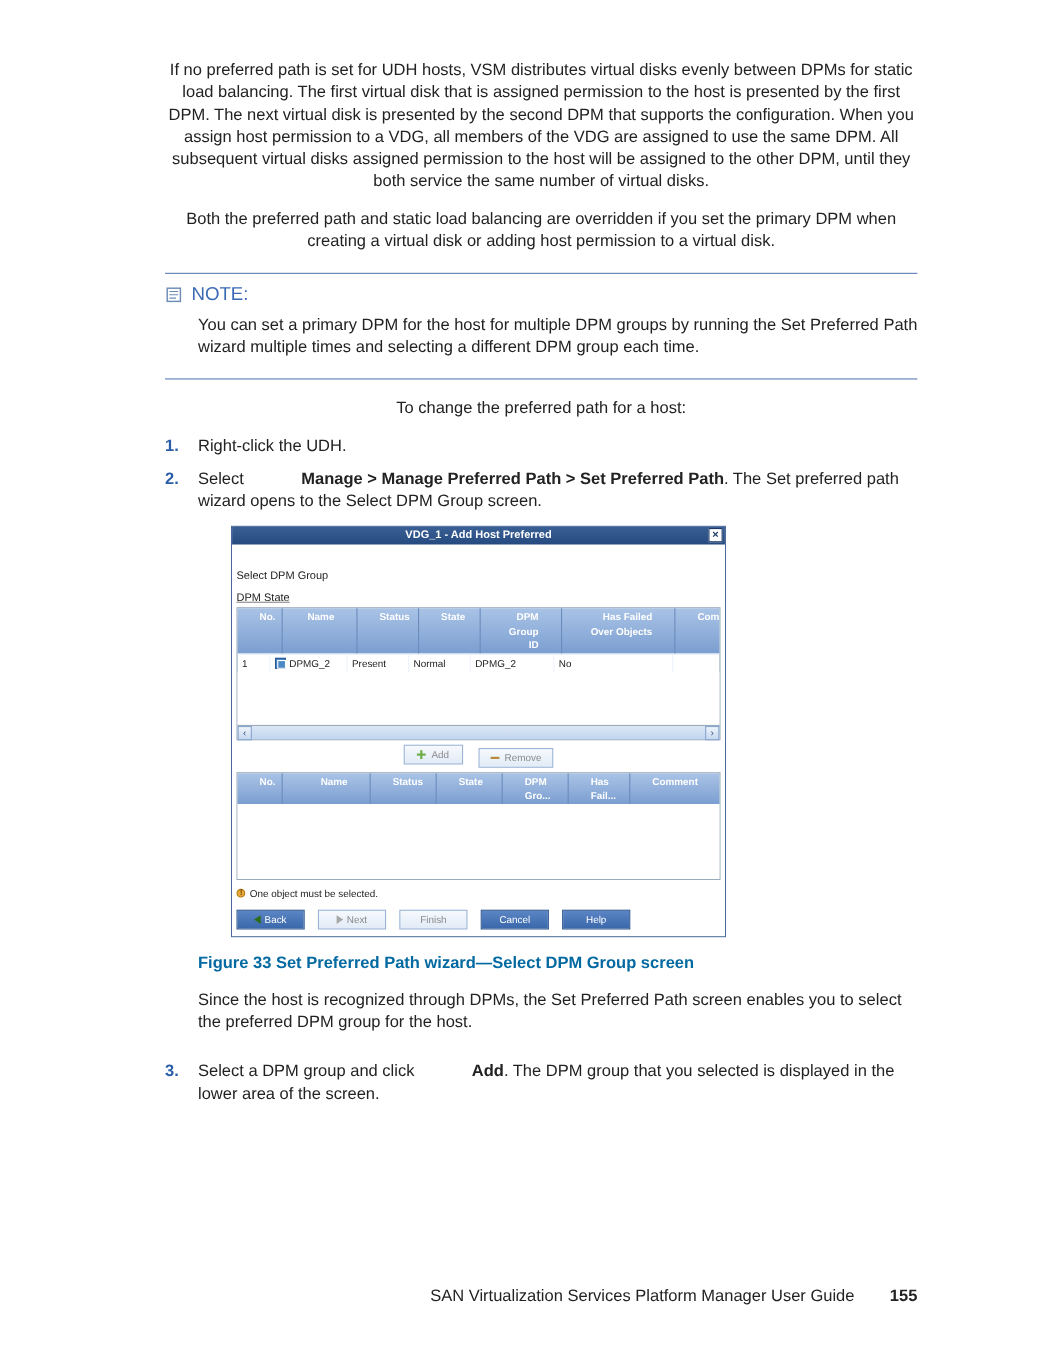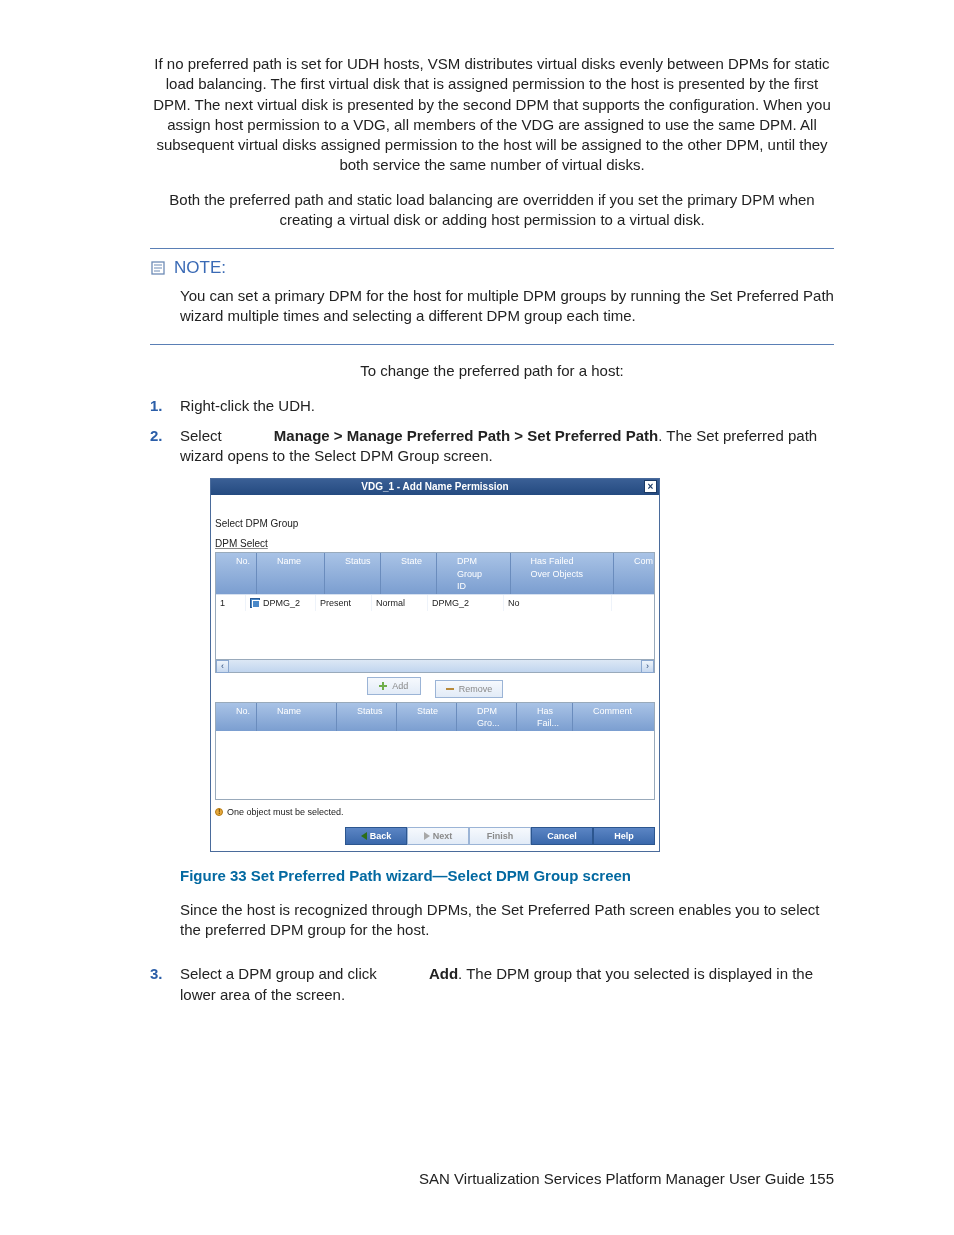--- a/index.html
+++ b/index.html
@@ -43,21 +43,21 @@
   .dlg-close {
     position:absolute; right:2px; top:1px; width:13px; height:13px;
     background:#fff; border:1px solid #1b3a66; color:#1b3a66;
     font-size:10px; line-height:11px; text-align:center; font-weight:700;
   }
   .dlg-body { background:#fff; padding:6px 4px 4px 4px; }
   .sec-label { color:#222; font-size:10px; margin:16px 0 6px 0; }
   .sub-label { font-size:10px; margin-bottom:2px; text-decoration:underline; text-decoration-color:#888;}
   .grid { border:1px solid #9ab; background:#fff; }
   .grid-head { display:flex; background:linear-gradient(#a9c3e6,#7b9ed0); color:#fff; font-size:9px; }
-  .grid-head .cell { border-right:1px solid #6a8cbd; padding:2px 20px; text-align:left; }
+  .grid-head .cell { border-right:1px solid #6a8cbd; padding:2px 20px; text-align:right;font-weight:bold; }
   .grid-row { display:flex; font-size:9px; border-top:1px solid #d6e1f0; }
   .grid-row .cell { border-right:1px solid #eef3fa; padding:2px 4px; }
   .grid-blank { height:48px; background:#fff; }
   .grid-scroll {
     display:flex; height:13px; background:linear-gradient(#dce7f5,#c1d5ef);
     border-top:1px solid #9ab; align-items:center; justify-content:space-between;
   }
   .grid-scroll .sb-btn {
     width:13px; height:13px; background:linear-gradient(#eef4fb,#c6d8ef);
     border:1px solid #8aa7cf; font-size:9px; line-height:11px; text-align:center; color:#2a4a7a;
@@ -65,41 +65,41 @@
   .btnrow { text-align:center; margin:4px 0; }
   .wbtn {
     display:inline-flex; align-items:center; gap:3px;
     background:linear-gradient(#f6f9fd,#e2ebf7);
     border:1px solid #9bb4d6; color:#8a8a8a;
     font-size:9px; padding:2px 10px; min-width:54px; justify-content:center;
   }
   .check-icon { width:8px; height:8px; border-radius:50%; background:#e7a93d; border:1px solid #b47a13; position:relative;}
   .check-icon::after{content:"!"; position:absolute; left:2px; top:-2px; font-size:8px; color:#7a5106; font-weight:700;}
   .warn-row { display:flex; align-items:center; gap:4px; font-size:9px; margin:6px 0 4px 0;}
-  .navrow { display:flex; justify-content:flex-end; gap:0; padding:4px 0 2px 0;font-weight:bold;}
+  .navrow { display:flex; justify-content:flex-start; gap:12px; padding:4px 0 2px 0;}
   .navrow .wbtn { min-width:62px; }
   .navrow .wbtn.en { color:#fff; background:linear-gradient(#5b85c4,#3a68ab); border-color:#2c568f;}
   .arrow { width:0;height:0;display:inline-block; }
   .arrow.l { border-top:4px solid transparent;border-bottom:4px solid transparent;border-right:6px solid #2c6e18;}
   .arrow.r { border-top:4px solid transparent;border-bottom:4px solid transparent;border-left:6px solid #a8a8a8;}
   .cell.c-no{width:30px;} .cell.c-name{width:70px;} .cell.c-status{width:56px;}
   .cell.c-state{width:56px;} .cell.c-gid{width:76px;} .cell.c-fail{width:108px;} .cell.c-com{width:40px;}
   .cell.c2-no{width:40px;} .cell.c2-name{width:80px;} .cell.c2-status{width:60px;}
   .cell.c2-state{width:60px;} .cell.c2-gid{width:60px;} .cell.c2-fail{width:56px;} .cell.c2-com{width:70px;}
   .sq-icon{display:inline-block;width:10px;height:10px;background:#4a88c8;border:1px solid #2a5a93;margin-right:3px;vertical-align:middle;position:relative;}
   .sq-icon::after{content:"";position:absolute;left:1px;top:1px;width:6px;height:6px;border:1px solid #fff;}
   .cross{display:inline-block;width:8px;height:8px;position:relative;margin-right:2px;}
   .cross::before,.cross::after{content:"";position:absolute;left:0;top:3px;width:8px;height:2px;background:#6fae4a;}
   .cross::after{transform:rotate(90deg);}
   .minus{display:inline-block;width:8px;height:2px;background:#b88a3a;vertical-align:middle;margin-right:2px;}
 
   .fig-cap { color:#0369a1; font-weight:700; margin:10px 0 14px 30px; font-size:15px;}
   .after-fig { margin-left:30px; margin-bottom:14px;}
   .footer { position:absolute; bottom:46px; left:0; width:954px; text-align:right; padding-right:120px; font-size:15px;}
-  .footer .pn { display:inline-block; }
+  .footer .pn { display:inline-block; margin-left:28px;font-weight:bold;}
 </style>
 </head>
 <body>
 
 <p class="para">If no preferred path is set for UDH hosts, VSM distributes virtual disks evenly between DPMs for static load balancing. The first virtual disk that is assigned permission to the host is presented by the first DPM. The next virtual disk is presented by the second DPM that supports the configuration. When you assign host permission to a VDG, all members of the VDG are assigned to use the same DPM. All subsequent virtual disks assigned permission to the host will be assigned to the other DPM, until they both service the same number of virtual disks.</p>
 <p class="para">Both the preferred path and static load balancing are overridden if you set the primary DPM when creating a virtual disk or adding host permission to a virtual disk.</p>
 
 <hr class="hr">
 <div class="note-head">
   <svg class="note-icon" viewBox="0 0 16 16">
@@ -120,26 +120,26 @@
     <div class="body">Right-click the UDH.</div>
   </li>
   <li>
     <div class="body">
       <span>Select </span><span class="bold">Manage &gt; Manage Preferred Path &gt; Set Preferred Path</span><span>. The Set preferred path wizard opens to the Select DPM Group screen.</span>
 
       
       <div class="dlg-wrap">
         <div class="dlg">
           <div class="dlg-title">
-            <span>VDG_1 - Add Name Permission</span>
+            <span>VDG_1 - Add Host Preferred</span>
             <div class="dlg-close">×</div>
           </div>
           <div class="dlg-body">
             <div class="sec-label">Select DPM Group</div>
-            <div class="sub-label">DPM Select</div>
+            <div class="sub-label">DPM State</div>
             <div class="grid">
               <div class="grid-head">
                 <div class="cell c-no">No.</div>
                 <div class="cell c-name">Name</div>
                 <div class="cell c-status">Status</div>
                 <div class="cell c-state">State</div>
                 <div class="cell c-gid">DPM Group ID</div>
                 <div class="cell c-fail">Has Failed Over Objects</div>
                 <div class="cell c-com" style="border-right:none;">Com</div>
               </div>

